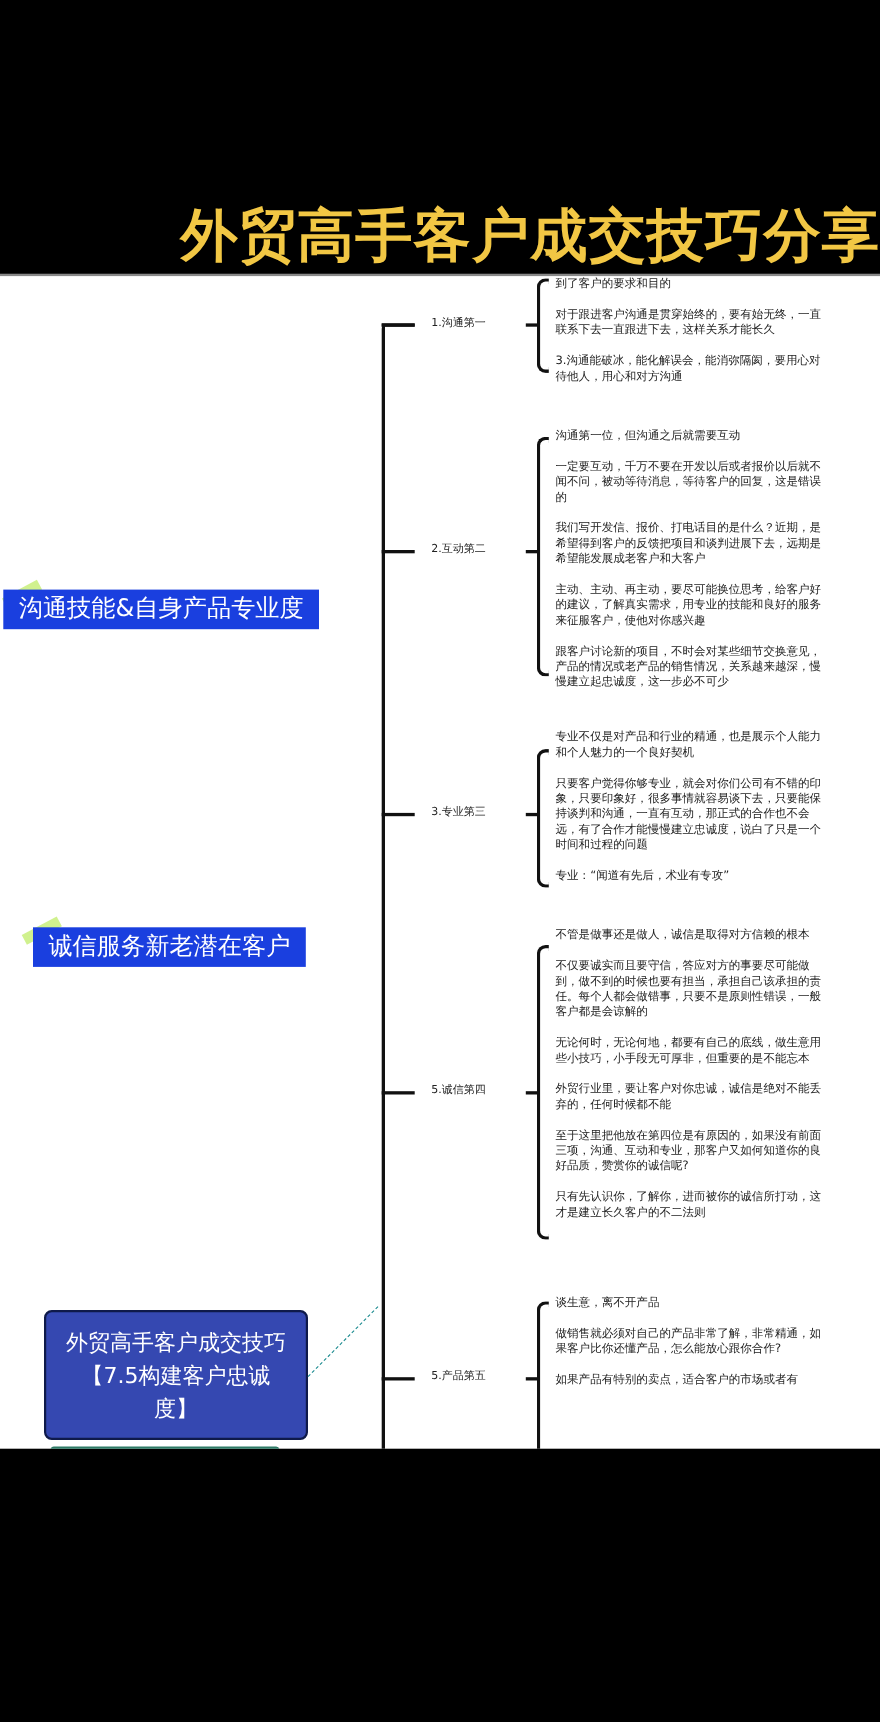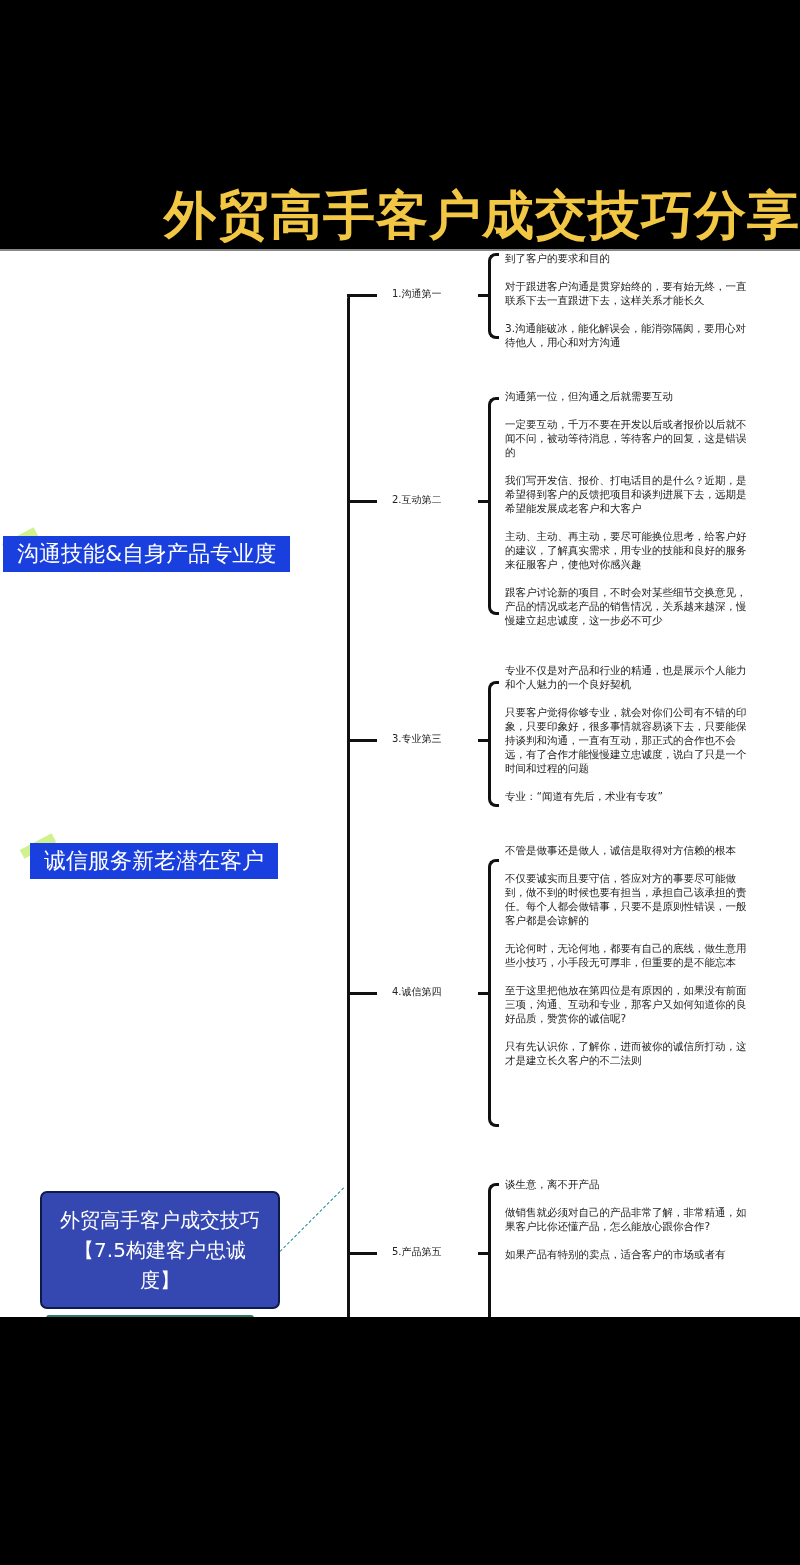--- a/index.html
+++ b/index.html
@@ -60,27 +60,28 @@
   <div class="node-label" style="top:479px">3.专业第三</div>
   <div class="node-tick" style="top:488px"></div>
   <div class="bracket" style="top:430px;height:120px"></div>
   <div class="leaves" style="top:412px">
     <div class="leaf">专业不仅是对产品和行业的精通，也是展示个人能力和个人魅力的一个良好契机</div>
     <div class="leaf">只要客户觉得你够专业，就会对你们公司有不错的印象，只要印象好，很多事情就容易谈下去，只要能保持谈判和沟通，一直有互动，那正式的合作也不会远，有了合作才能慢慢建立忠诚度，说白了只是一个时间和过程的问题</div>
     <div class="leaf">专业：“闻道有先后，术业有专攻”</div>
   </div>
 
   <div class="branch" style="top:741px"></div>
-  <div class="node-label" style="top:732px">4.诚信第四</div>
+  <div class="node-label" style="top:732px">5.诚信第四</div>
   <div class="node-tick" style="top:741px"></div>
   <div class="bracket" style="top:608px;height:262px"></div>
   <div class="leaves" style="top:592px">
     <div class="leaf">不管是做事还是做人，诚信是取得对方信赖的根本</div>
     <div class="leaf">不仅要诚实而且要守信，答应对方的事要尽可能做到，做不到的时候也要有担当，承担自己该承担的责任。每个人都会做错事，只要不是原则性错误，一般客户都是会谅解的</div>
     <div class="leaf">无论何时，无论何地，都要有自己的底线，做生意用些小技巧，小手段无可厚非，但重要的是不能忘本</div>
+    <div class="leaf">外贸行业里，要让客户对你忠诚，诚信是绝对不能丢弃的，任何时候都不能</div>
     <div class="leaf">至于这里把他放在第四位是有原因的，如果没有前面三项，沟通、互动和专业，那客户又如何知道你的良好品质，赞赏你的诚信呢?</div>
     <div class="leaf">只有先认识你，了解你，进而被你的诚信所打动，这才是建立长久客户的不二法则</div>
   </div>
 
   <div class="branch" style="top:1001px"></div>
   <div class="node-label" style="top:992px">5.产品第五</div>
   <div class="node-tick" style="top:1001px"></div>
   <div class="bracket" style="top:932px;height:200px"></div>
   <div class="leaves" style="top:926px">
     <div class="leaf">谈生意，离不开产品</div>

